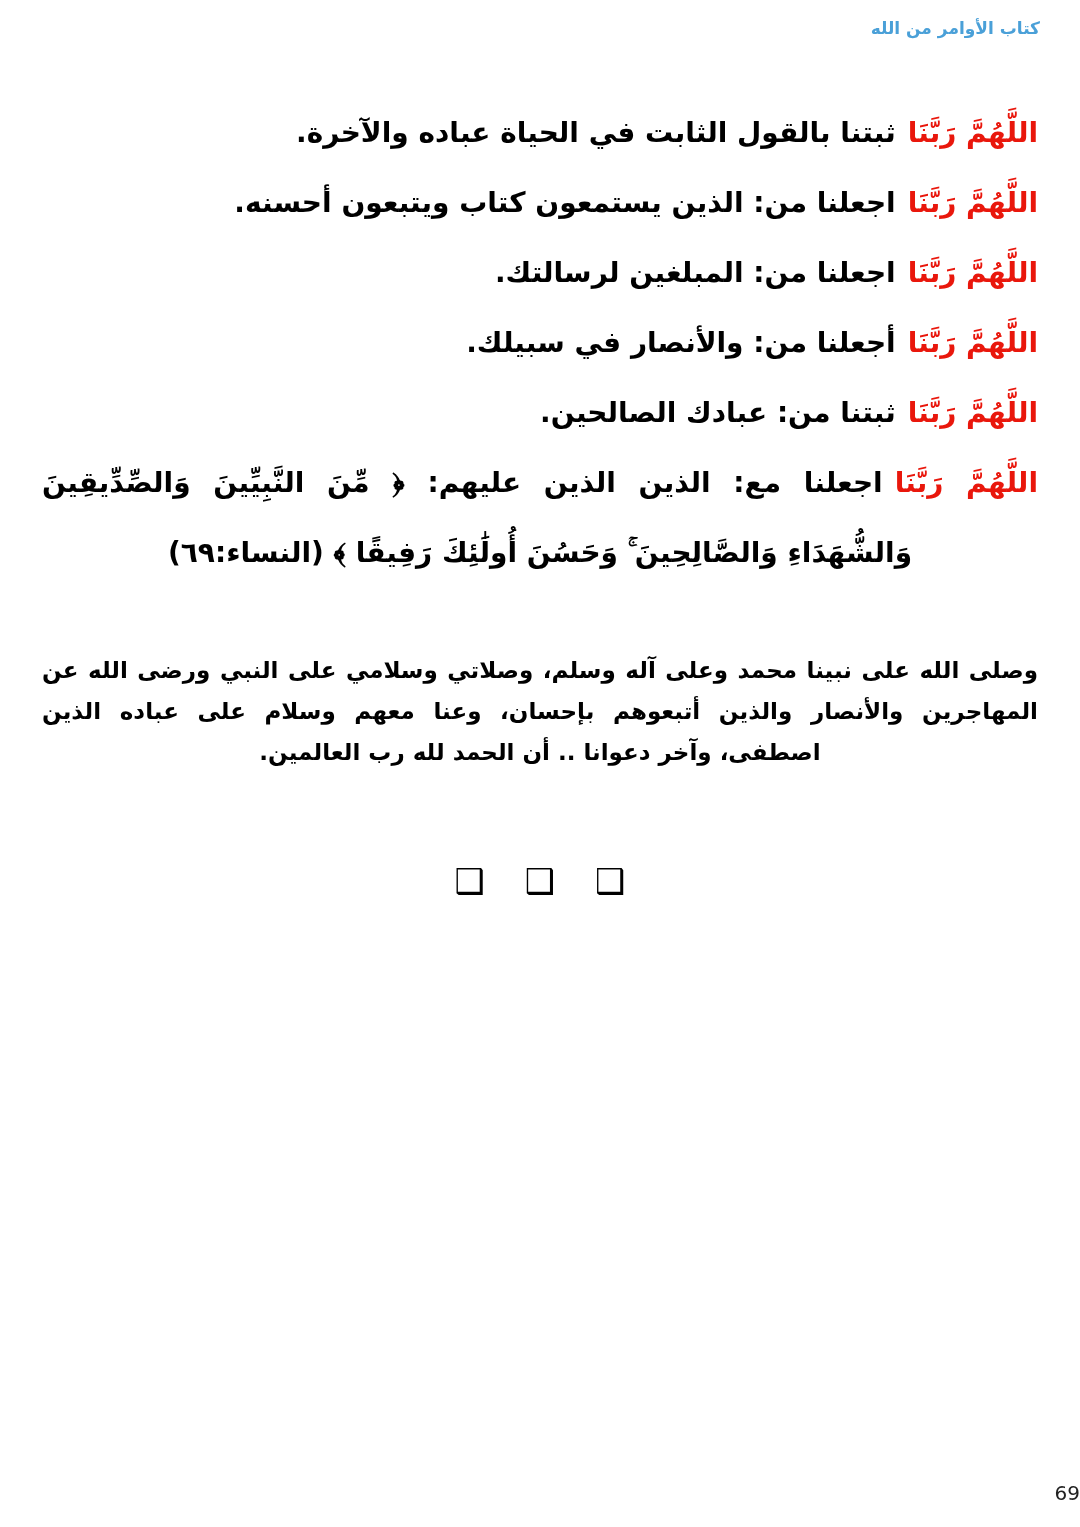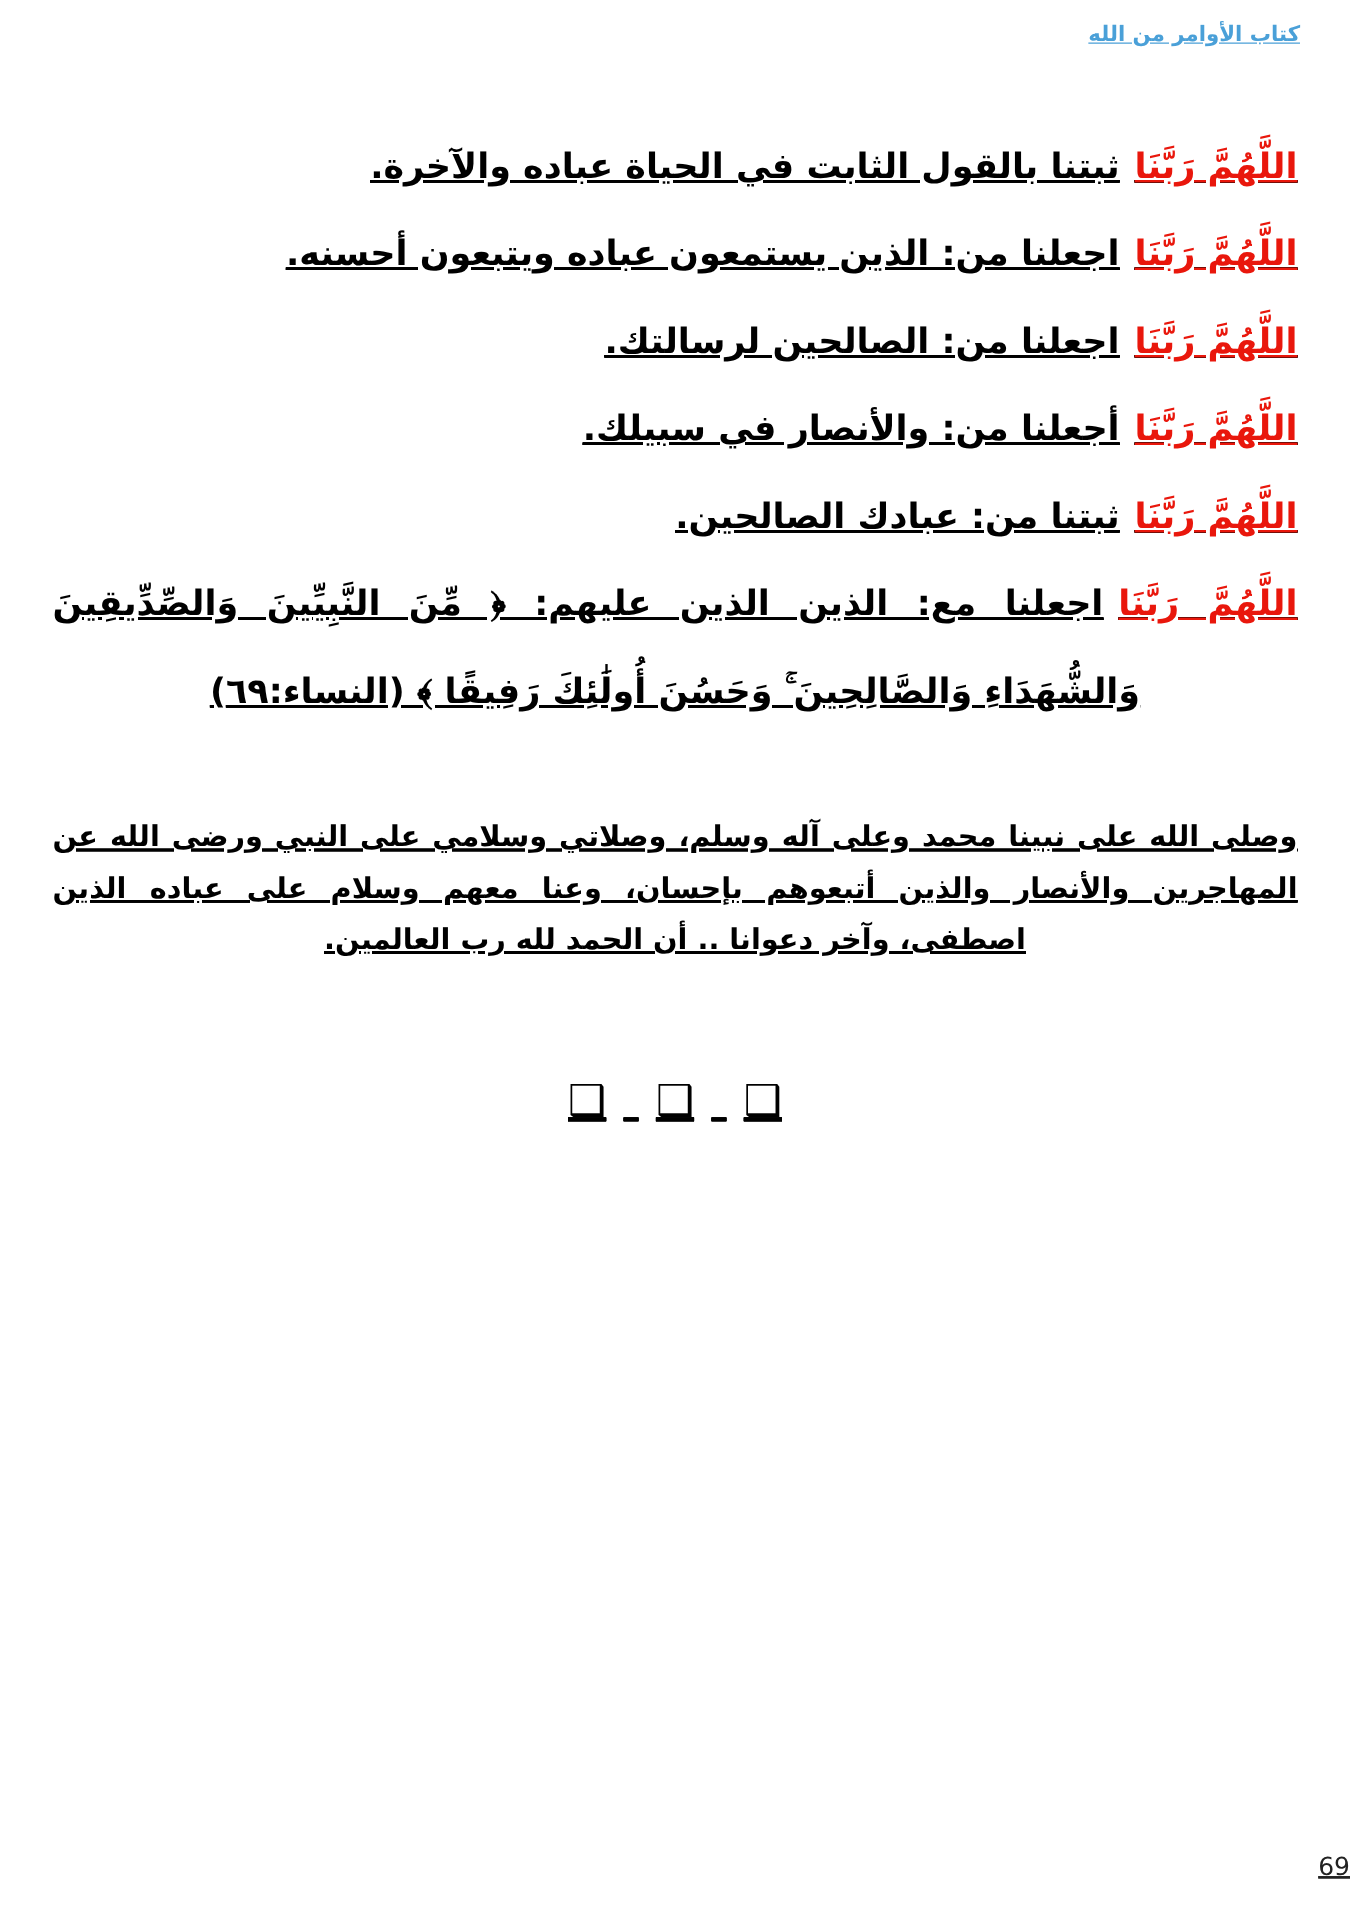--- a/index.html
+++ b/index.html
@@ -1,21 +1,21 @@
 <!DOCTYPE html>
 <html lang="ar" dir="rtl" style="--accent-red: #e9170c; --header-blue: #4aa0d8; --text-black: #000000; --page-bg: #ffffff;"><head>
 <meta charset="utf-8">
 <style>
   :root {
     --accent-red: #e9170c;
     --header-blue: #4aa0d8;
     --text-black: #000000;
     --page-bg: #ffffff;
   }
-  * { margin: 0; padding: 0; box-sizing: border-box; text-decoration: underline; }
+  * { margin: 0; padding: 0; box-sizing: border-box; }
   html, body { background: #ffffff; }
   body { font-family: "DejaVu Sans", sans-serif; }
   .page {
     position: relative;
     width: 1080px;
     height: 1527px;
     margin: 0 auto;
     background: var(--page-bg);
     direction: rtl;
     overflow: hidden;
@@ -78,26 +78,26 @@
 
   <div class="running-header">كتاب الأوامر من الله</div>
 
   <main class="content">
 
     <p class="dua single">
       <span class="lead">اللَّهُمَّ رَبَّنَا</span><span class="body">ثبتنا بالقول الثابت في الحياة عباده والآخرة.</span>
     </p>
 
     <p class="dua single">
-      <span class="lead">اللَّهُمَّ رَبَّنَا</span><span class="body">اجعلنا من: الذين يستمعون عباده ويتبعون أحسنه.</span>
+      <span class="lead">اللَّهُمَّ رَبَّنَا</span><span class="body">اجعلنا من: الذين يستمعون كتاب ويتبعون أحسنه.</span>
     </p>
 
 
     <p class="dua single">
-      <span class="lead">اللَّهُمَّ رَبَّنَا</span><span class="body">اجعلنا من: الصالحين لرسالتك.</span>
+      <span class="lead">اللَّهُمَّ رَبَّنَا</span><span class="body">اجعلنا من: المبلغين لرسالتك.</span>
     </p>
 
     <p class="dua single">
       <span class="lead">اللَّهُمَّ رَبَّنَا</span><span class="body">أجعلنا من: والأنصار في سبيلك.</span>
     </p>
 
     <p class="dua single">
       <span class="lead">اللَّهُمَّ رَبَّنَا</span><span class="body">ثبتنا من: عبادك الصالحين.</span>
     </p>
 

